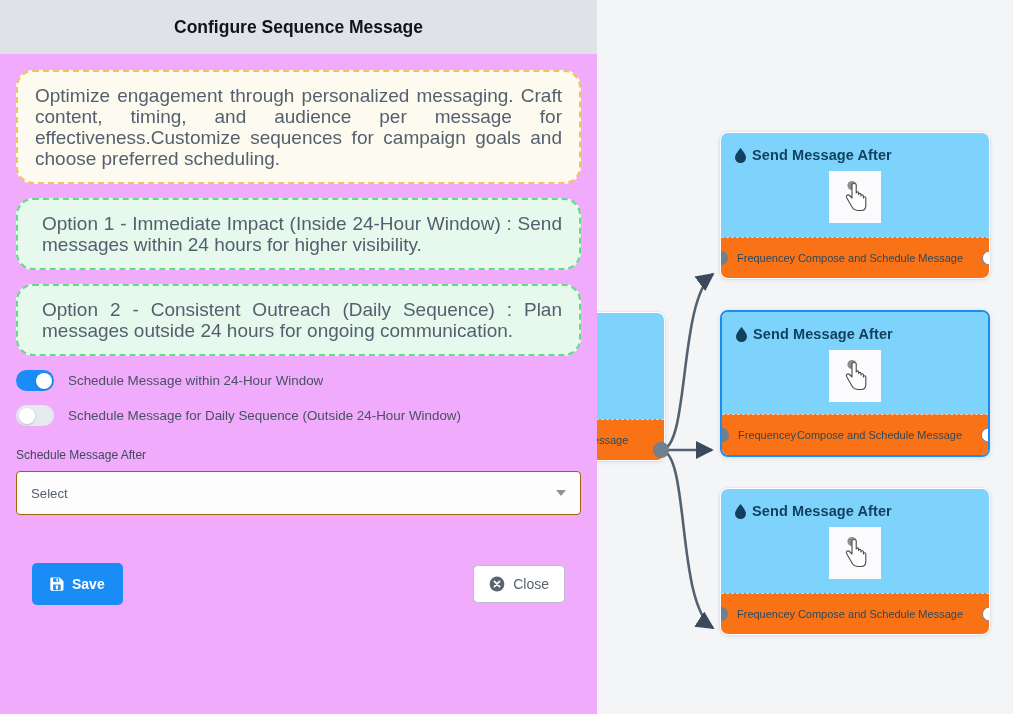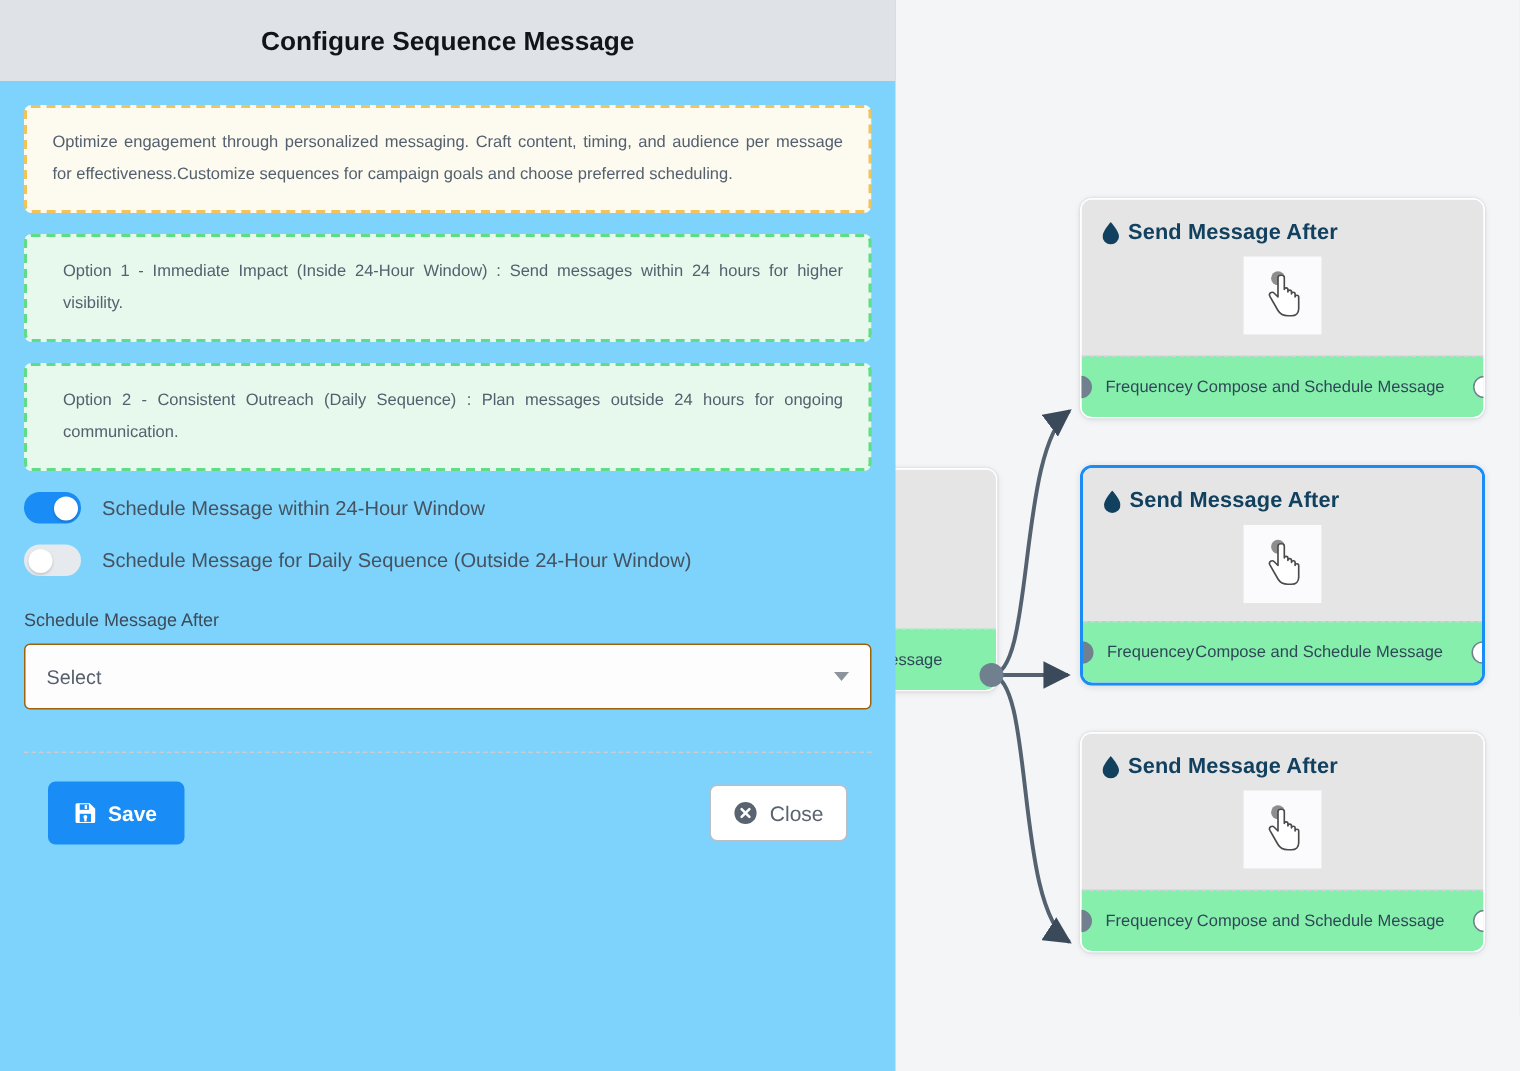--- a/index.html
+++ b/index.html
@@ -32,21 +32,21 @@
     box-shadow: 0 1px 4px rgba(16,24,40,.10), 0 0 0 1px rgba(16,24,40,.03);
     border: 1px solid transparent;
     box-sizing: border-box;
     overflow: hidden;
   }
   .node.selected {
     border: 2px solid #1a8cf5;
     box-shadow: 0 1px 5px rgba(16,24,40,.12);
   }
   .node-body {
-    background: #e5e5e5;
+    background: #7dd3fc;
     padding: 14px 14px 8px 14px;
     height: 104px;
     box-sizing: border-box;
     position: relative;
   }
   .node.selected .node-body { height: 102px; }
   .node-title {
     display: flex;
     align-items: center;
     gap: 6px;
@@ -65,21 +65,21 @@
   }
   .hand-box {
     width: 52px; height: 52px;
     background: #fbfafc;
     display: flex;
     align-items: center;
     justify-content: center;
   }
   .node-foot {
     border-top: 1px dashed #cfd4da;
-    background: #86efac;
+    background: #f97316;
     height: 40px;
     display: flex;
     align-items: center;
     position: relative;
     font-size: 11px;
     color: #2f4858;
   }
   .foot-left {
     position: absolute;
     left: 16px;
@@ -139,43 +139,43 @@
     background: #70808f;
     z-index: 3;
   }
 
   
   #dialog {
     position: absolute;
     left: 0; top: 0;
     width: 597px;
     height: 714px;
-    background: #7dd3fc;
+    background: #f0abfc;
     z-index: 5;
     overflow: hidden;
   }
   #dialog-header {
     height: 54px;
     background: #dfe3e8;
     display: flex;
     align-items: center;
     justify-content: center;
   }
   #dialog-header .title {
     font-size: 17.5px;
     font-weight: bold;
     color: #111418;
   }
   #dialog-body {
     padding: 16px 16px 0 16px;
   }
   .callout {
-    border-radius: 5px;
+    border-radius: 17px;
     padding: 13px 17px;
-    font-size: 11px;
+    font-size: 19px;
     line-height: 21px;
     text-align: justify;
     color: #4a5668;
     margin-bottom: 14px;
     box-sizing: border-box;
   }
   .callout.info {
     background: #fdfbef;
     border: 2px dashed #f3c35b;
     color: #55606f;

